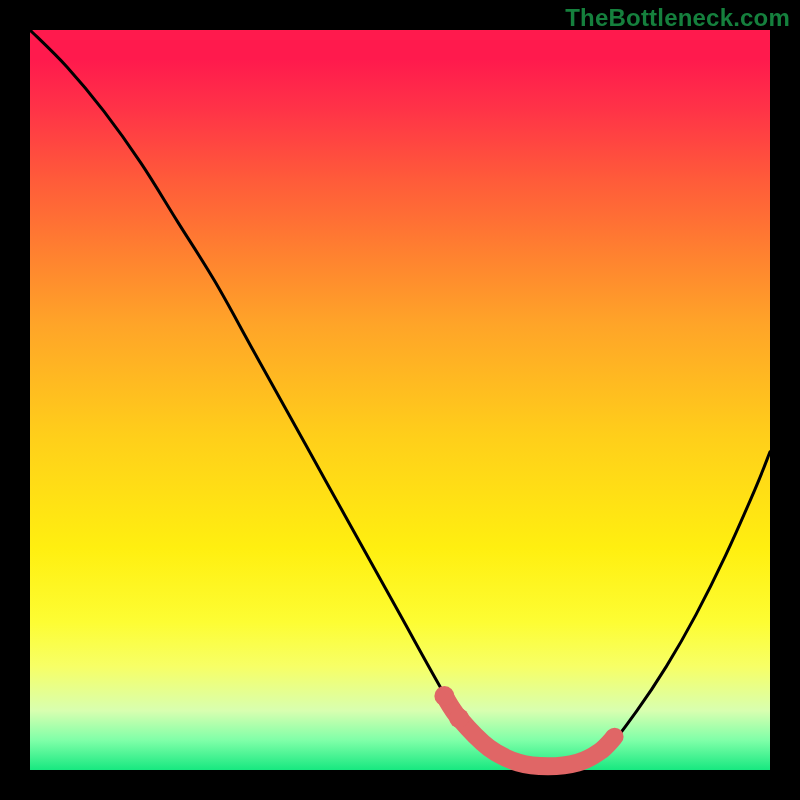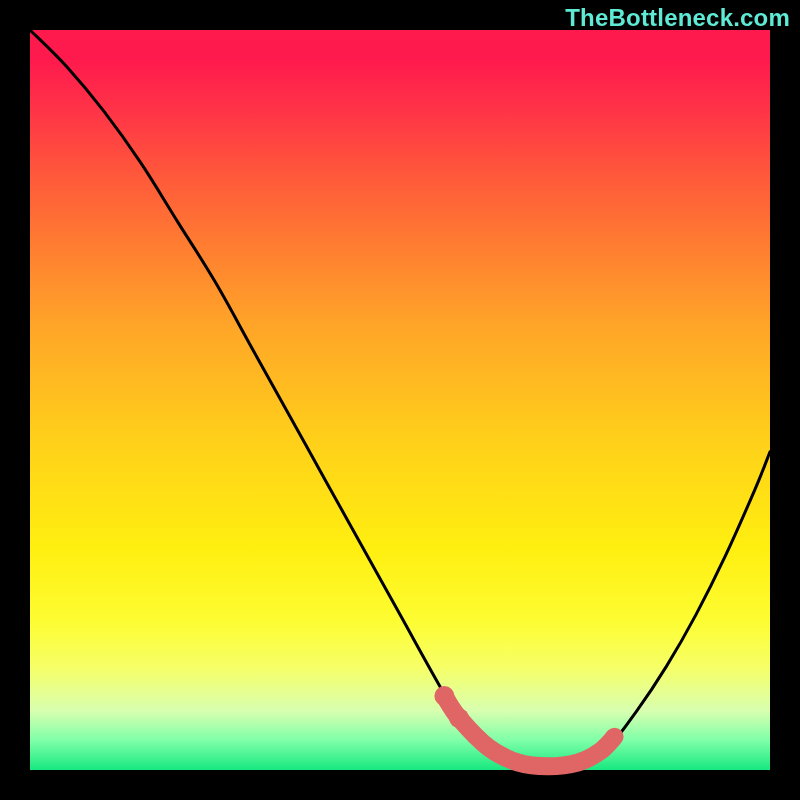--- a/index.html
+++ b/index.html
@@ -40,21 +40,21 @@
       #17e880 100%
     );
   }
   .watermark {
     position: absolute;
     top: 4px;
     right: 10px;
     font-family: Arial, Helvetica, sans-serif;
     font-size: 24px;
     font-weight: bold;
-    color: #5eead4;
+    color: #15803d;
     letter-spacing: 0.2px;
   }
   svg.curve-layer {
     position: absolute;
     left: 30px;
     top: 30px;
     width: 740px;
     height: 740px;
     overflow: visible;
   }

